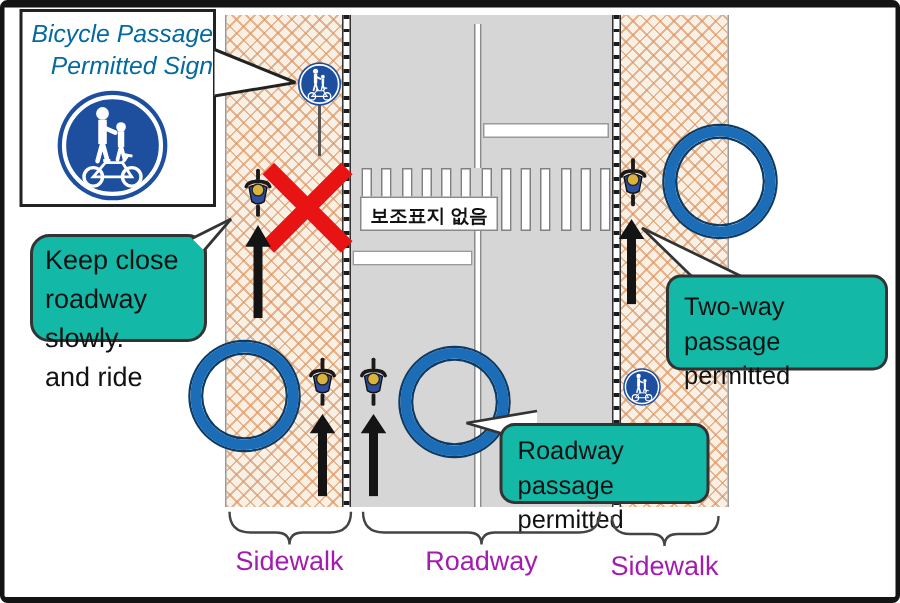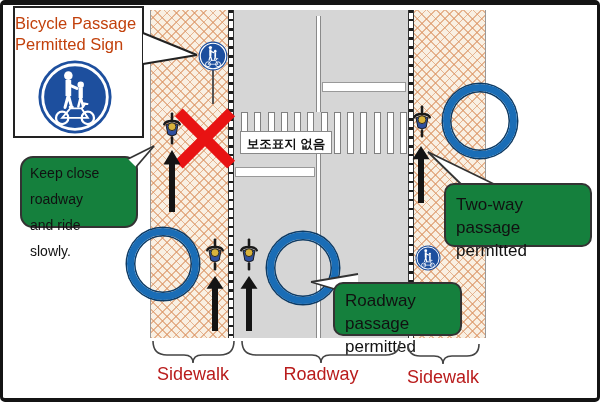--- a/index.html
+++ b/index.html
@@ -22,27 +22,27 @@
   .crosswalk .stripe{width:7px;height:100%;background:#fff;border:1px solid #808080;box-sizing:border-box;}
   
   .pole{background:#555;}
   .ring{border-radius:50%;border:7px solid var(--ring-blue,#1a6db6);
         box-shadow:0 0 0 1.5px #0d3a63, inset 0 0 0 1.5px #0d3a63;box-sizing:border-box;background:transparent;}
   .xwrap{pointer-events:none;}
   .xbar{position:absolute;left:0;top:31.5px;width:74px;height:11px;background:var(--red-x,#e81313);}
   .xbar.a{transform:rotate(45deg);} .xbar.b{transform:rotate(-45deg);}
   
   .box-plain{background:#fff;border:2px solid #222;box-sizing:border-box;}
-  .bubble{background:#15803d;border:2px solid #333;border-radius:13px;box-sizing:border-box;}
-  .title-label{font-size:16.5px;line-height:21px;text-align:left;color:#c2410c;padding-top:5px;}
-  .keep-lines span{display:block;font-size:14px;line-height:26px;color:#111;white-space:nowrap;}
+  .bubble{background:#14b8a6;border:2px solid #333;border-radius:13px;box-sizing:border-box;}
+  .title-label{font-size:16.5px;line-height:21px;text-align:right;color:#0369a1;padding-top:5px;font-style:italic;}
+  .keep-lines span{display:block;font-size:18px;line-height:26px;color:#111;white-space:nowrap;}
   .co-label{font-size:17px;line-height:23px;color:#111;}
   .korean-box{background:#fff;border:1px solid #888;box-sizing:border-box;display:flex;align-items:flex-end;justify-content:center;}
   .korean-box span{font-size:12.5px;font-weight:bold;color:#111;letter-spacing:0;white-space:nowrap;}
-  .section-label{font-size:18px;color:#b91c1c;text-align:center;}
+  .section-label{font-size:18px;color:#a21caf;text-align:center;}
   svg{display:block;}
 </style>
 </head>
 <body>
 
 <svg width="0" height="0" style="position:absolute">
   <defs>
     <symbol id="sym-sign" viewBox="0 0 80 80">
       <circle cx="40" cy="40" r="38.5" fill="#1d4f9e"></circle>
       <circle cx="40" cy="40" r="34" fill="none" stroke="#fff" stroke-width="3"></circle>
@@ -162,39 +162,39 @@
 
   <div class="abs bubble" style="left:20px;top:156px;width:118px;height:72px;"></div>
   <svg class="abs" style="left:123px;top:141px;" width="36" height="28">
     <polygon points="31,5 5,18 13,26" fill="#fff"></polygon>
     <line x1="31" y1="5" x2="5" y2="18" stroke="#333" stroke-width="1.8"></line>
     <line x1="31" y1="5" x2="13" y2="26" stroke="#333" stroke-width="1.8"></line>
   </svg>
   <div class="abs keep-lines" style="left:30px;top:160px;width:110px;">
     <span>Keep close</span>
     <span>roadway</span>
+    <span>slowly.</span>
     <span>and ride</span>
-    <span>slowly.</span>
   </div>
 
   <svg class="abs" style="left:424px;top:149px;" width="80" height="42">
     <polygon points="4,3 40,38 76,38" fill="#fff"></polygon>
     <line x1="4" y1="3" x2="40" y2="38" stroke="#333" stroke-width="1.8"></line>
     <line x1="4" y1="3" x2="76" y2="38" stroke="#333" stroke-width="1.8"></line>
   </svg>
   <div class="abs bubble" style="left:444px;top:183px;width:148px;height:64px;border-radius:10px;">
     <div class="co-label" style="padding:8px 10px;">Two-way passage permitted</div>
   </div>
 
   <svg class="abs" style="left:308px;top:272px;" width="56" height="26">
     <polygon points="3,10 50,2 50,24" fill="#fff"></polygon>
     <line x1="3" y1="10" x2="50" y2="2" stroke="#333" stroke-width="1.8"></line>
     <line x1="3" y1="10" x2="50" y2="24" stroke="#333" stroke-width="1.8"></line>
   </svg>
-  <div class="abs bubble" style="left:333px;top:282px;width:129px;height:54px;border-radius:10px;">
+  <div class="abs bubble" style="left:333px;top:282px;width:140px;height:54px;border-radius:10px;">
     <div class="co-label" style="padding:5px 10px;">Roadway passage permitted</div>
   </div>
 
   <svg class="abs" style="left:151px;top:341px;" width="85" height="24">
     <path d="M2,0 Q2,14 16,14 L33,14 Q42,14 42,22 Q42,14 51,14 L69,14 Q83,14 83,0" fill="none" stroke="#444" stroke-width="1.6"></path>
   </svg>
   <svg class="abs" style="left:240px;top:341px;" width="162" height="24">
     <path d="M2,0 Q2,14 16,14 L72,14 Q81,14 81,22 Q81,14 90,14 L146,14 Q160,14 160,0" fill="none" stroke="#444" stroke-width="1.6"></path>
   </svg>
   <svg class="abs" style="left:406px;top:344px;" width="75" height="22">

